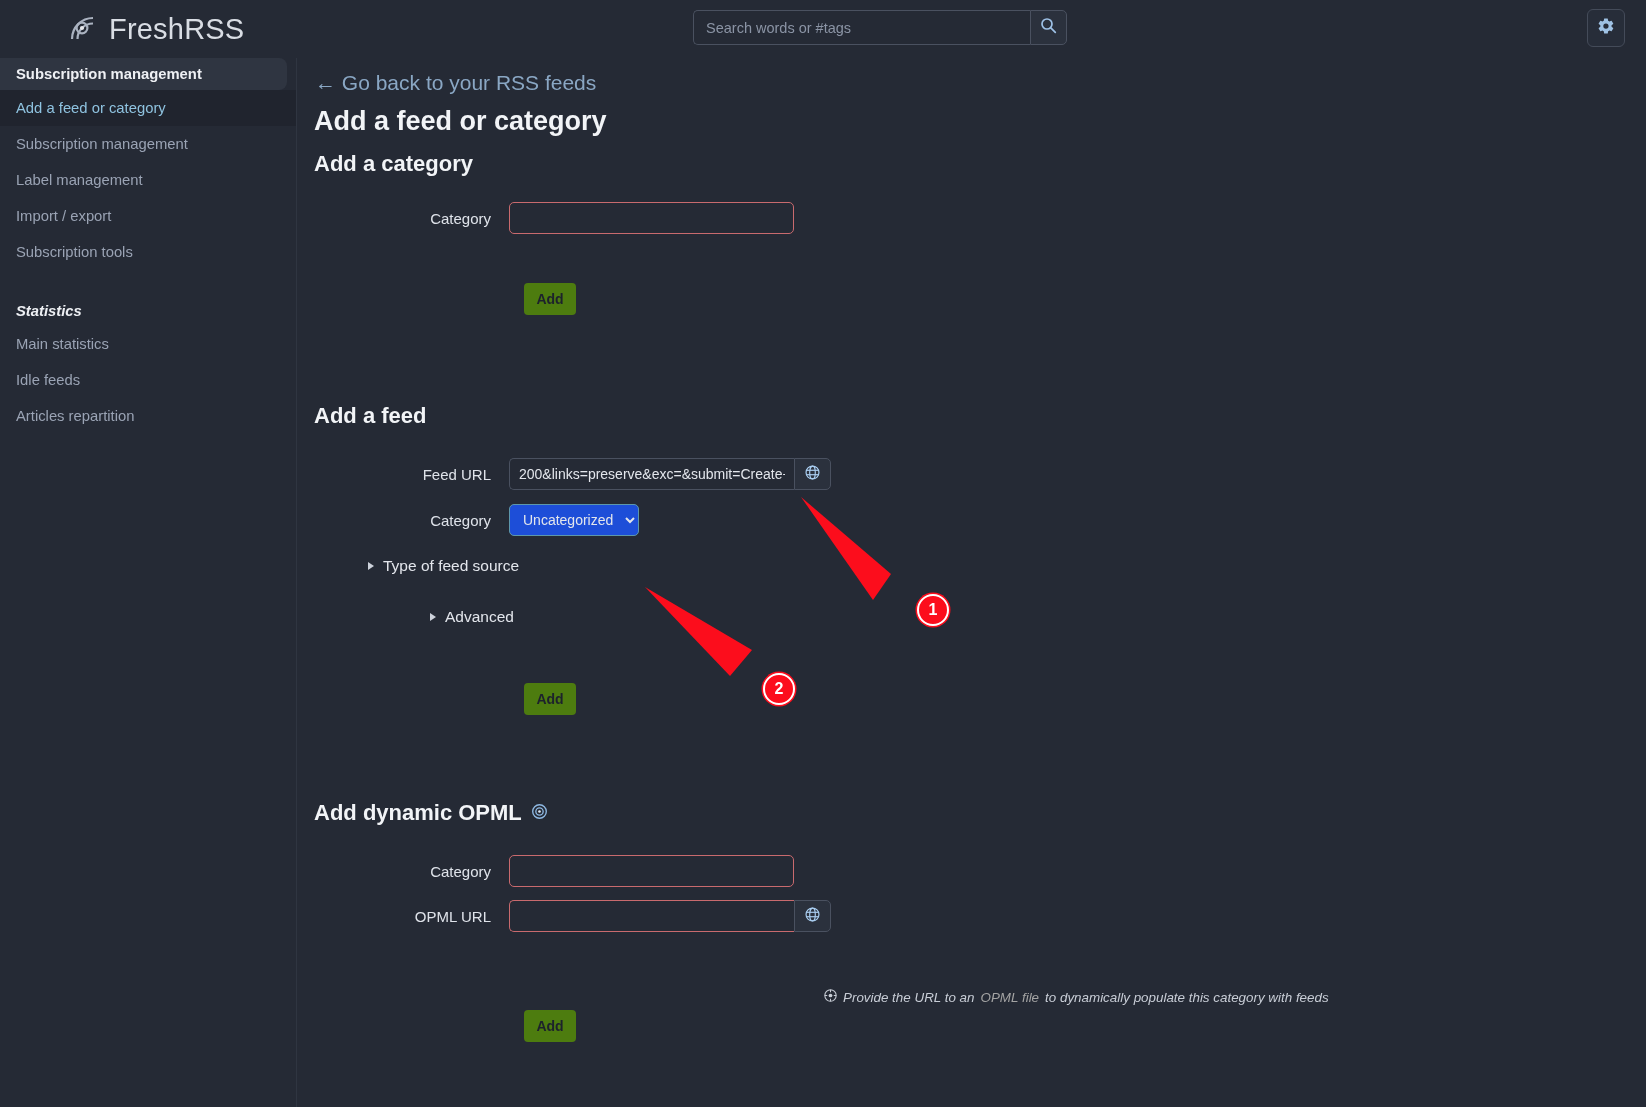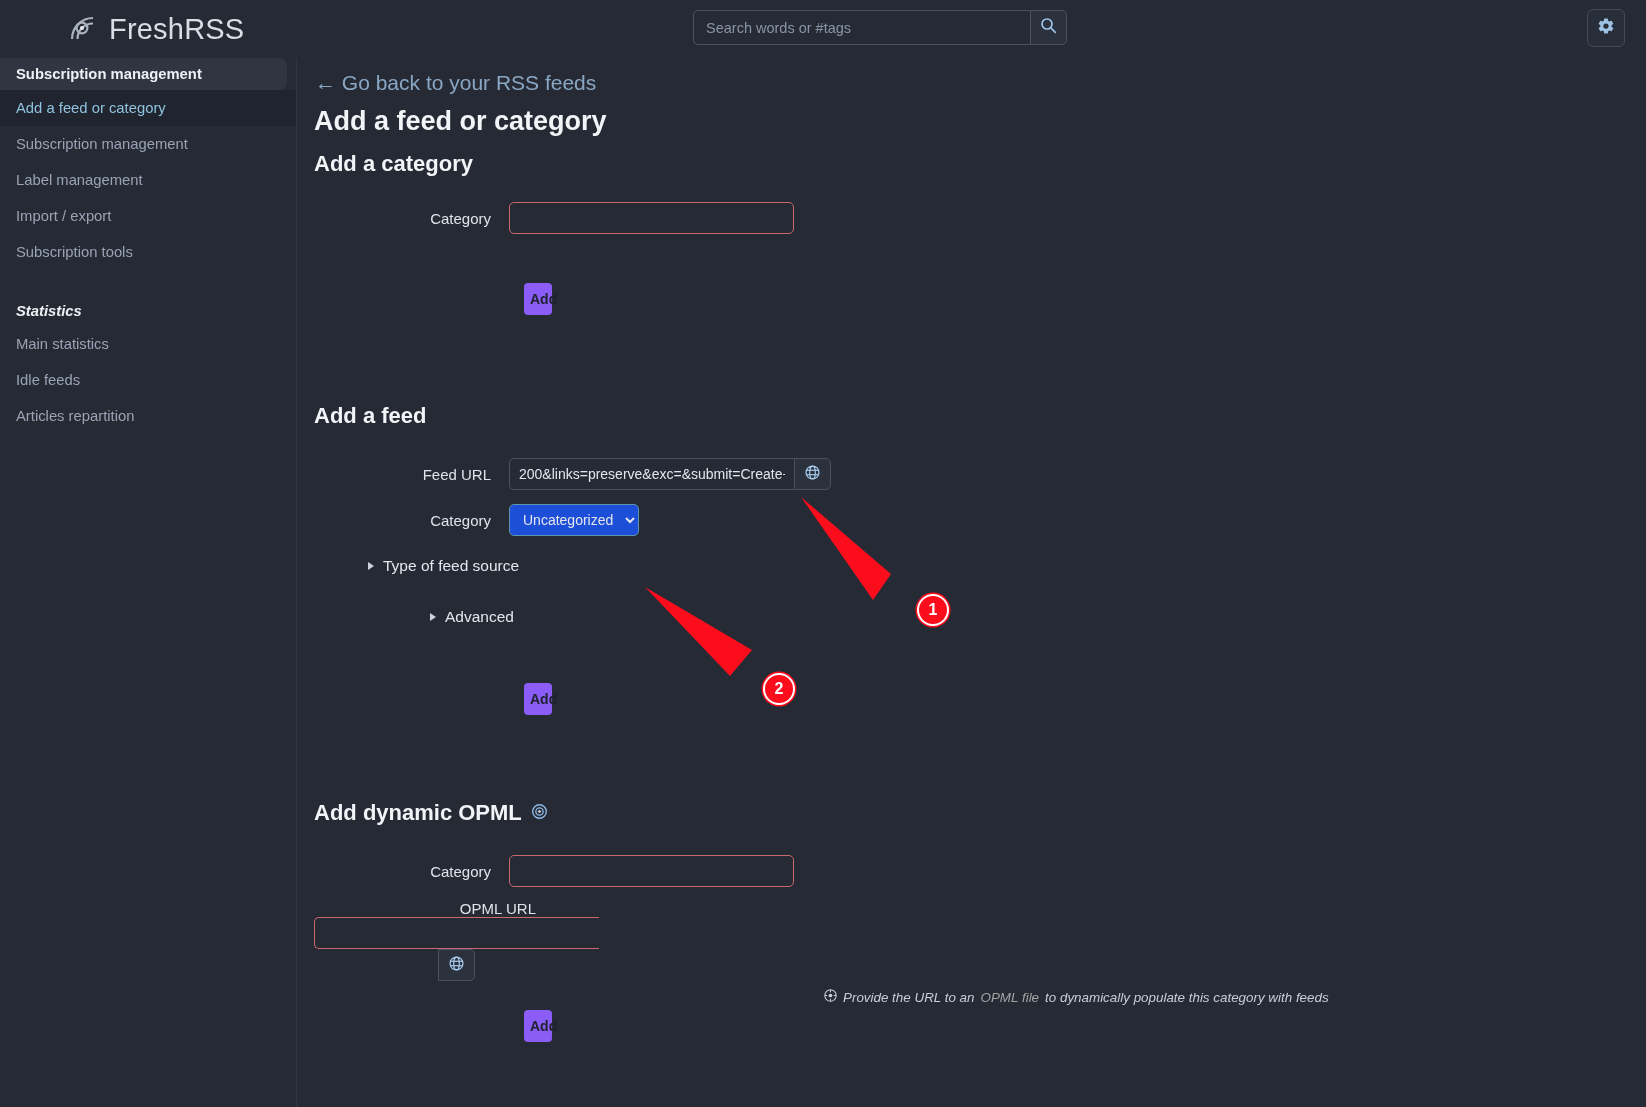--- a/index.html
+++ b/index.html
@@ -223,22 +223,22 @@
   }
   .tri {
     display: inline-block;
     width: 0; height: 0;
     border-left: 6px solid #cdd2db;
     border-top: 4.5px solid transparent;
     border-bottom: 4.5px solid transparent;
   }
   .btn-add {
     position: absolute;
-    width: 28px; height: 32px;
-    background: #8b5cf6;
+    width: 52px; height: 32px;
+    background: #4d7c0f;
     border: none;
     border-radius: 4px;
     color: #1d222c;
     font-size: 14px;
     font-weight: bold;
     font-family: "Liberation Sans", sans-serif;
     cursor: pointer;
   }
   .hint {
     position: absolute;
@@ -398,21 +398,21 @@
         <circle cx="10" cy="10" r="1.6" fill="#dbe6f2"></circle>
       </svg>
     </span>
   </div>
 
   <div class="row" style="left:17px; top:797px;">
     <div class="row-label">Category</div>
     <input class="txt-red" type="text" style="">
   </div>
 
-  <div class="row" style="left:17px; top:842px;flex-direction:column;">
+  <div class="row" style="left:17px; top:842px;">
     <div class="row-label">OPML URL</div>
     <input class="txt-red-split" type="text" style="">
     <div class="globe-btn redside">
       <span>
         <svg width="17" height="17" viewBox="0 0 20 20" fill="none" stroke="#a9cdf0" stroke-width="1.4">
           <circle cx="10" cy="10" r="7.6"></circle>
           <ellipse cx="10" cy="10" rx="3.3" ry="7.6"></ellipse>
           <line x1="2.6" y1="7.4" x2="17.4" y2="7.4"></line>
           <line x1="2.6" y1="12.6" x2="17.4" y2="12.6"></line>
         </svg>

